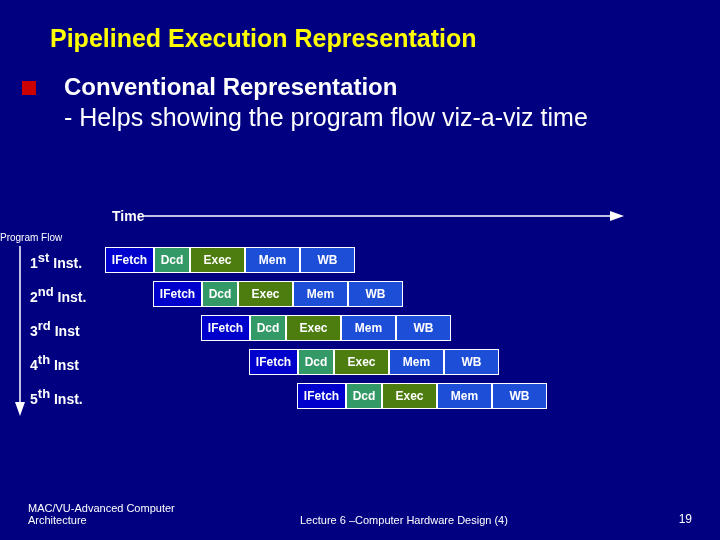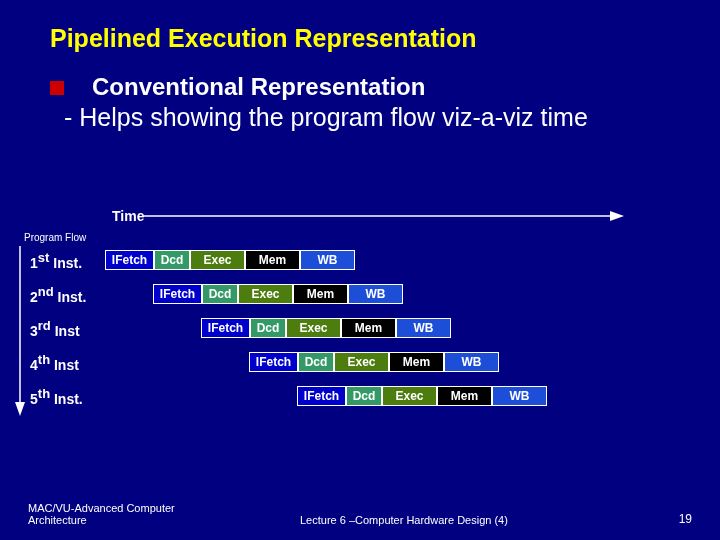--- a/index.html
+++ b/index.html
@@ -15,21 +15,20 @@
   .title {
     color: #ffff00;
     font-size: 25px;
     font-weight: bold;
     padding: 24px 0 20px 50px;
   }
   .bullet-row {
     display: flex;
     align-items: flex-start;
     padding-left: 22px;
-    margin-left: 28px;
   }
   .bullet {
     width: 14px;
     height: 14px;
     background: #cc0000;
     margin-right: 28px;
     margin-top: 8px;
     flex-shrink: 0;
   }
   .subtitle {
@@ -55,21 +54,21 @@
     font-weight: bold;
     font-size: 14px;
   }
   .time-arrow {
     width: 480px;
     height: 14px;
   }
   .progflow {
     position: absolute;
     top: 232px;
-    left: 24px;
+    left: 0;
     font-size: 10px;
   }
   .vert-arrow {
     position: absolute;
     top: 246px;
     left: 14px;
     width: 12px;
     height: 170px;
   }
   .pipe-area {
@@ -86,34 +85,34 @@
   }
   .inst-label {
     font-size: 14px;
     font-weight: bold;
     width: 75px;
     flex-shrink: 0;
   }
   .inst-label sup { font-size: 13px; }
   .box-container { display: flex; }
   .stage {
-    height: 20px;
+    height: 26px;
     border: 1px solid #fff;
     font-size: 12px;
     font-weight: bold;
     display: flex;
     align-items: center;
     justify-content: center;
     color: #fff;
   }
   .offset { flex-shrink: 0; }
   .s-if { width: 49px; background: #0000cc; }
   .s-dcd { width: 36px; background: #339966; }
   .s-exec { width: 55px; background: #4d7c0f; }
-  .s-mem { width: 55px; background: #000000; }
+  .s-mem { width: 55px; background: #1d4ed8; }
   .s-wb { width: 55px; background: #1d4ed8; }
   .footer {
     position: absolute;
     bottom: 14px;
     left: 0;
     width: 720px;
     display: flex;
     justify-content: space-between;
     align-items: flex-end;
     padding: 0 28px;

